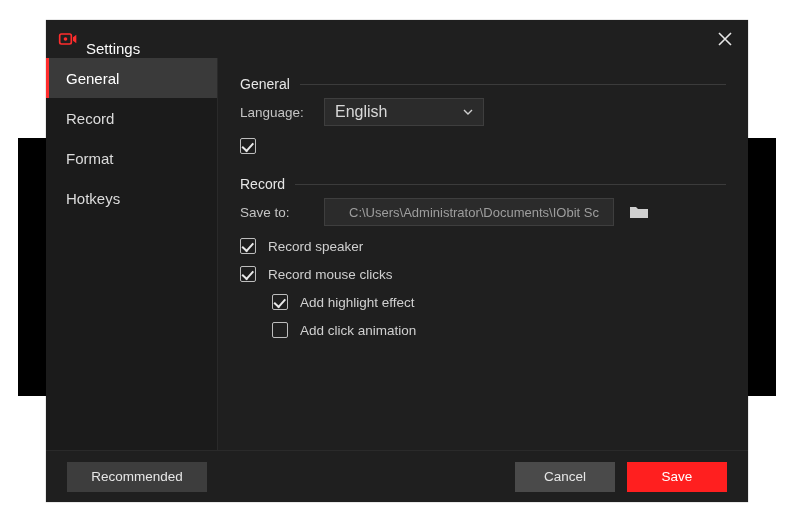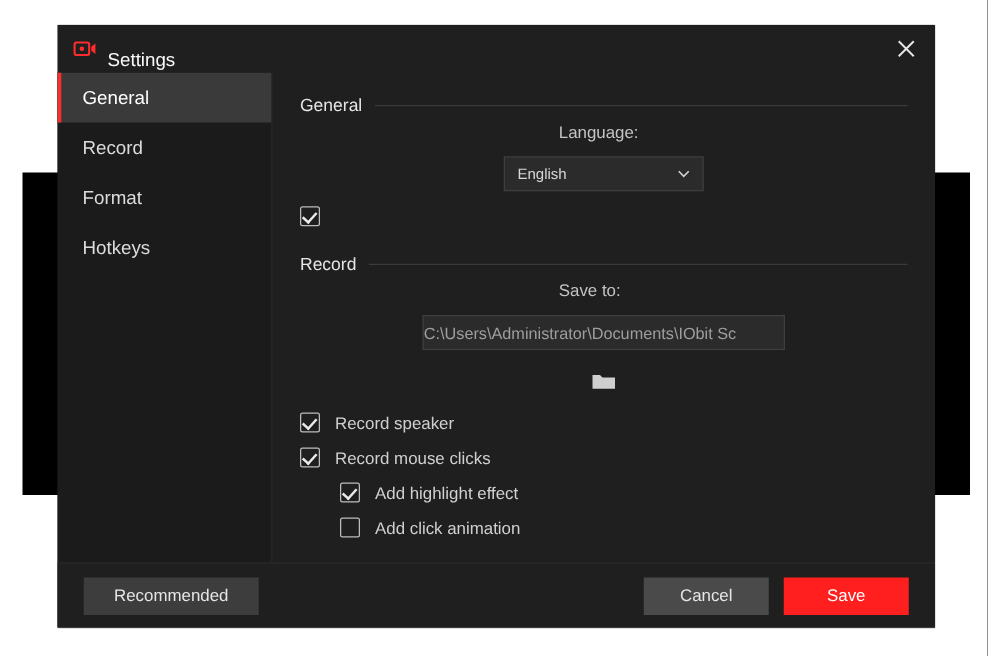--- a/index.html
+++ b/index.html
@@ -92,32 +92,31 @@
       align-items:center;
       gap:10px;
     }
     .section-title .rule {
       flex:1; height:1px; background:#3b3b3b;
     }
     .row {
       display:flex; align-items:center;
       margin: 14px 0;
       gap: 12px;
-      flex-direction: column;
     }
     .label { color:#c4c4c4; min-width:72px; }
     .select {
       height:28px; width:160px;
       background:#2b2b2b;
       border:1px solid #3e3e3e;
       color:#d8d8d8;
       display:flex; align-items:center; justify-content:space-between;
       padding:0 10px;
       cursor:pointer;
-      font-size:12px;
+      font-size:16px;
     }
     .chev { display:flex; }
     .checkbox {
       width:16px; height:16px;
       border:1.5px solid #bdbdbd;
       border-radius:2px;
       display:flex; align-items:center; justify-content:center;
       cursor:pointer;
       flex-shrink:0;
     }
@@ -127,21 +126,21 @@
       border-left:2px solid #eaeaea;
       border-bottom:2px solid #eaeaea;
       transform: rotate(-48deg) translate(0px,-1px);
     }
     .textline { color:#d0d0d0; }
     .input {
       height:28px; width:290px;
       background:#2b2b2b; border:1px solid #3e3e3e;
       color:#9e9e9e;
       display:flex; align-items:center;
-      padding:0 0; font-size:13px;
+      padding:0 24px; font-size:13px;
       overflow:hidden; white-space:nowrap;
     }
     .folder-btn {
       width:26px; height:26px;
       display:flex; align-items:center; justify-content:center;
       cursor:pointer;
     }
     .footer {
       height:52px;
       width:100%;

